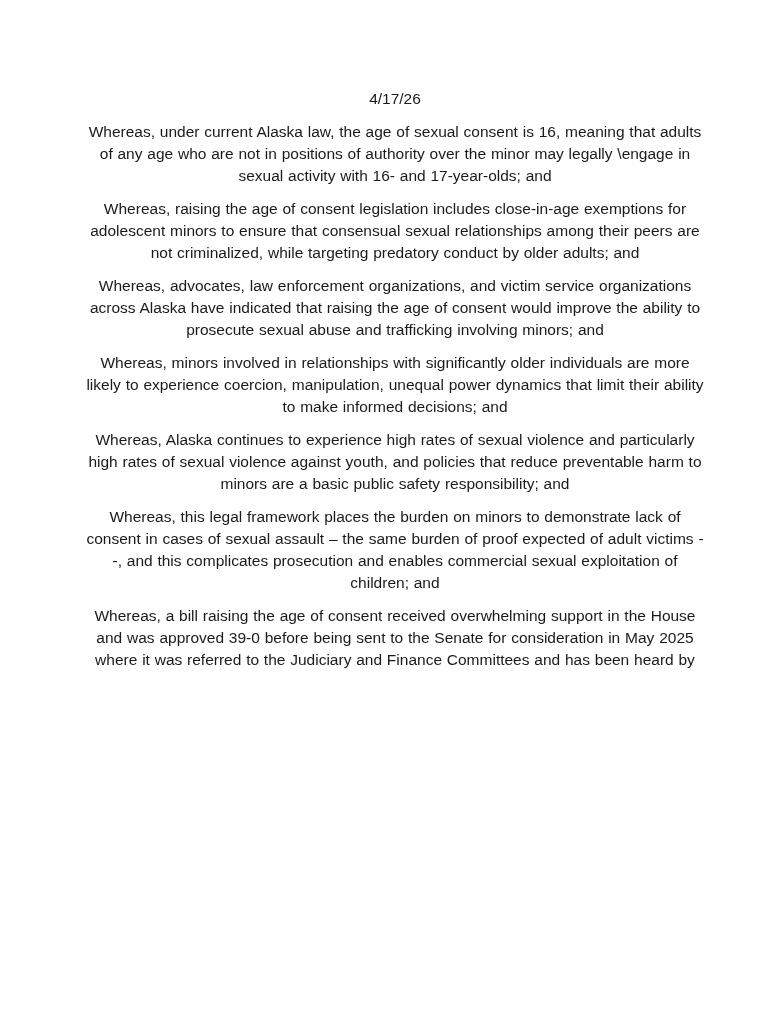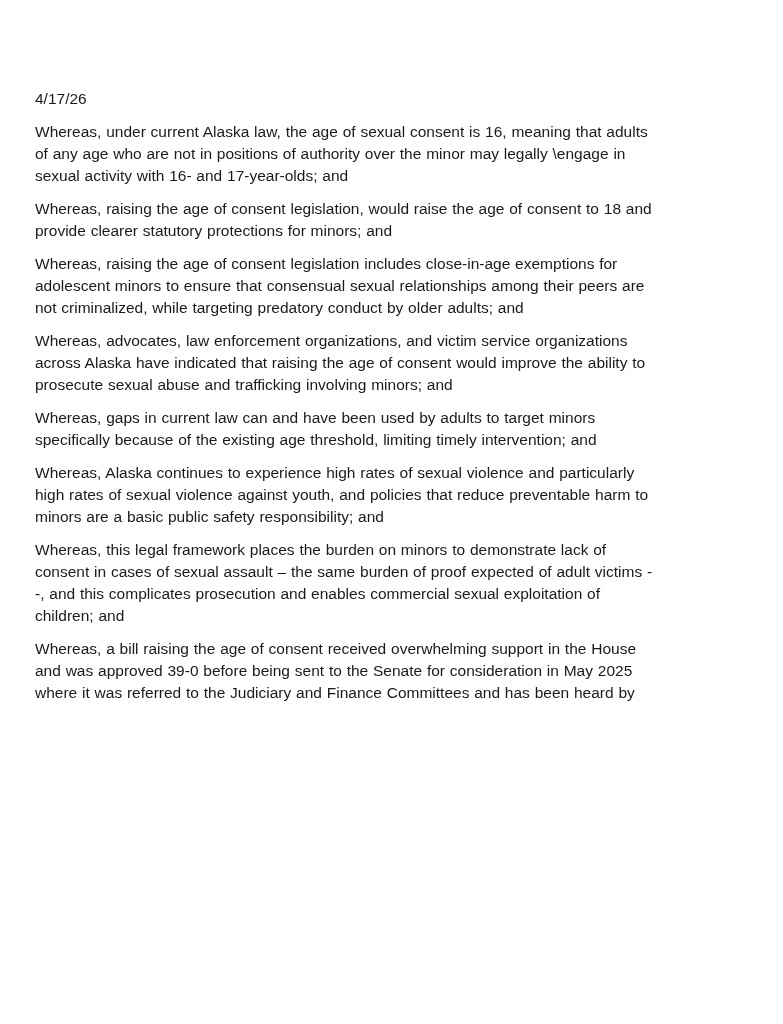--- a/index.html
+++ b/index.html
@@ -11,22 +11,23 @@
     width: 783px;
     height: 1024px;
     overflow: hidden;
     font-family: "Liberation Sans", sans-serif;
     color: #1a1a1a;
   }
   .page {
     box-sizing: border-box;
     width: 698px;
     height: 1024px;
-    padding: 88px 78px 0 35px;
+    padding: 88px 78px 0 85px;
     background: #ffffff;
+    text-align: center;
   }
   .content {
     width: 620px;
   }
   p.block {
     margin: 0 0 11px 0;
     font-size: 15.5px;
     line-height: 22px;
     white-space: pre-wrap;
     word-spacing: 0.5px;
@@ -39,29 +40,28 @@
 <body>
 
 <div class="page">
   <div class="content">
 
     <p class="block">4/17/26</p>
 
 
     <p class="block"><strong>Whereas</strong><span>, under current Alaska law, the age of sexual consent is 16, meaning that adults of any age who are not in positions of authority over the minor may legally \engage in sexual activity with 16- and 17-year-olds; and</span></p>
 
-    <p class="block"><strong>Whereas</strong><span>, raising the age of consent legislation, would raise the age of consent to 18 and provide clearer statutory protections for minors; and</span></p>
 
     <p class="block"><strong>Whereas</strong><span>, raising the age of consent legislation includes close-in-age exemptions for adolescent minors to ensure that consensual sexual relationships among their peers are not criminalized, while targeting predatory conduct by older adults; and</span></p>
 
     <p class="block"><strong>Whereas</strong><span>, advocates, law enforcement organizations, and victim service organizations across Alaska have indicated that raising the age of consent would improve the ability to prosecute sexual abuse and trafficking involving minors; and</span></p>
 
+    <p class="block"><strong>Whereas</strong><span>, minors involved in relationships with significantly older individuals are more likely to experience coercion, manipulation, unequal power dynamics that limit their ability to make informed decisions; and</span></p>
 
 
-    <p class="block"><strong>Whereas</strong><span>, gaps in current law can and have been used by adults to target minors specifically because of the existing age threshold, limiting timely intervention; and</span></p>
 
     <p class="block"><strong>Whereas</strong><span>, Alaska continues to experience high rates of sexual violence and particularly high rates of sexual violence against youth, and policies that reduce preventable harm to minors are a basic public safety responsibility; and</span></p>
 
     <p class="block"><strong>Whereas</strong><span>, this legal framework places the burden on minors to demonstrate lack of consent in cases of sexual assault – the same burden of proof expected of adult victims --, and this complicates prosecution and enables commercial sexual exploitation of children; and</span></p>
 
     <p class="block"><strong>Whereas</strong><span>, a bill raising the age of consent received overwhelming support in the House and was approved 39-0 before being sent to the Senate for consideration in May 2025 where it was referred to the Judiciary and Finance Committees and has been heard by</span></p>
 
   </div>
 </div>
 

